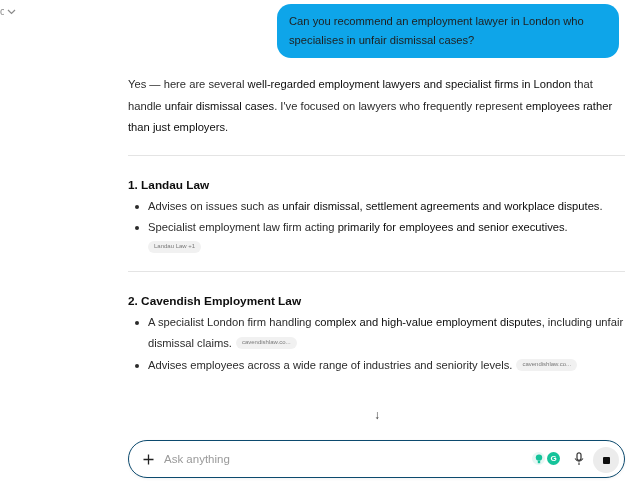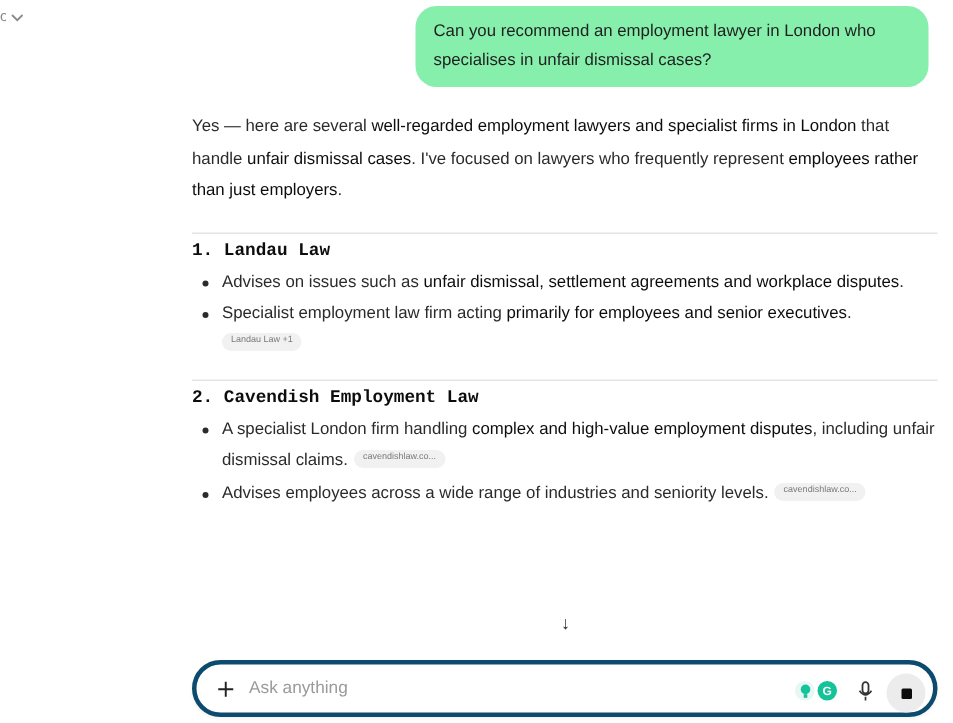--- a/index.html
+++ b/index.html
@@ -14,35 +14,35 @@
     .top-left {
       position: absolute; left: 0; top: 6px;
       display: flex; align-items: center; gap: 3px;
       color: #8a8a8a; font-size: 10px;
     }
     .top-left .partial { width: 4px; overflow: hidden; display: inline-block; }
     .top-left svg { display: block; }
 
     .user-bubble {
       position: absolute; left: 277px; top: 4px; width: 342px;
-      background: #86efac; border-radius: 14px;
+      background: #0ea5e9; border-radius: 14px;
       padding: 8px 12px 8px 12px;
       font-size: 11.2px; line-height: 19px; color: #1f1f1f;
     }
 
     .answer {
       position: absolute; left: 128px; top: 74px; width: 497px;
       line-height: 21.5px; color: #2b2b2b;
     }
     .answer b { color: #0d0d0d; font-weight: 400; }
     .answer p { margin: 0; }
     .divider { height: 1px; background: #e4e4e4; margin: 16px 0 0 0; }
     .section-title {
       font-weight: 700; font-size: 11.8px; color: #0d0d0d;
-      line-height: 22px; font-family: Liberation Mono, monospace;
+      margin-top: 18px; line-height: 22px;
     }
     ul.bullets { list-style: none; margin: 0; padding: 0; }
     ul.bullets li {
       position: relative; padding-left: 20px; line-height: 21.5px;
     }
     ul.bullets li::before {
       content: ""; position: absolute; left: 7px; top: 9px;
       width: 4px; height: 4px; border-radius: 50%; background: #2b2b2b;
     }
     .chip {
@@ -55,21 +55,21 @@
     .chip-row { padding-left: 20px; height: 16px; line-height: 16px; }
     .chip-row .chip { margin-left: 0; }
     .why { margin-top: 6px; line-height: 21.5px; }
     .scroll-down {
       position: absolute; left: 370px; top: 408px; width: 14px; height: 14px;
       color: #333; font-size: 12px; line-height: 14px; text-align: center;
     }
 
     .composer {
       position: absolute; left: 128px; top: 440px; width: 497px; height: 38px;
-      border: 3px solid #0c4a6e; border-radius: 19px; background: #fff;
+      border: 1px solid #0c4a6e; border-radius: 19px; background: #fff;
       box-shadow: 0 1px 3px rgba(0,0,0,0.06);
       display: flex; align-items: center;
     }
     .composer .plus {
       width: 14px; height: 14px; margin-left: 12px; color: #222;
       display: flex; align-items: center; justify-content: center;
     }
     .composer input {
       border: none; outline: none; background: transparent;
       font-family: "Liberation Sans", "DejaVu Sans", sans-serif;

